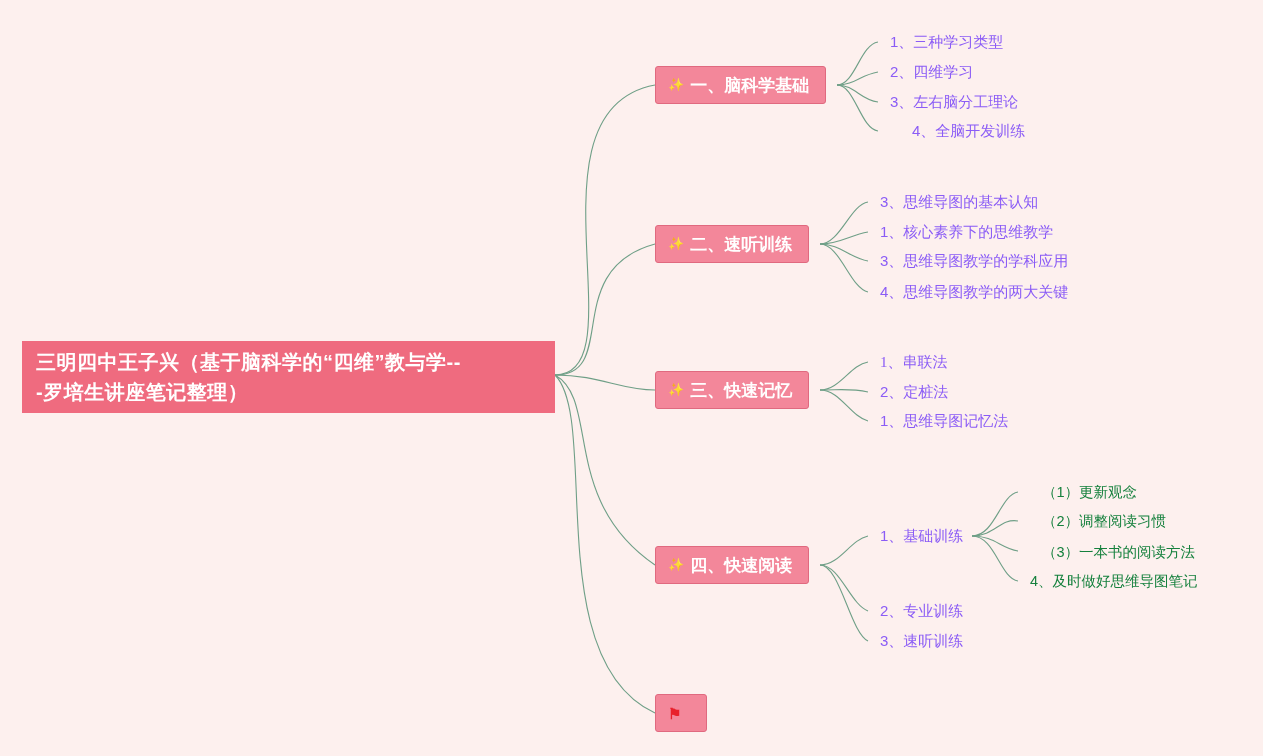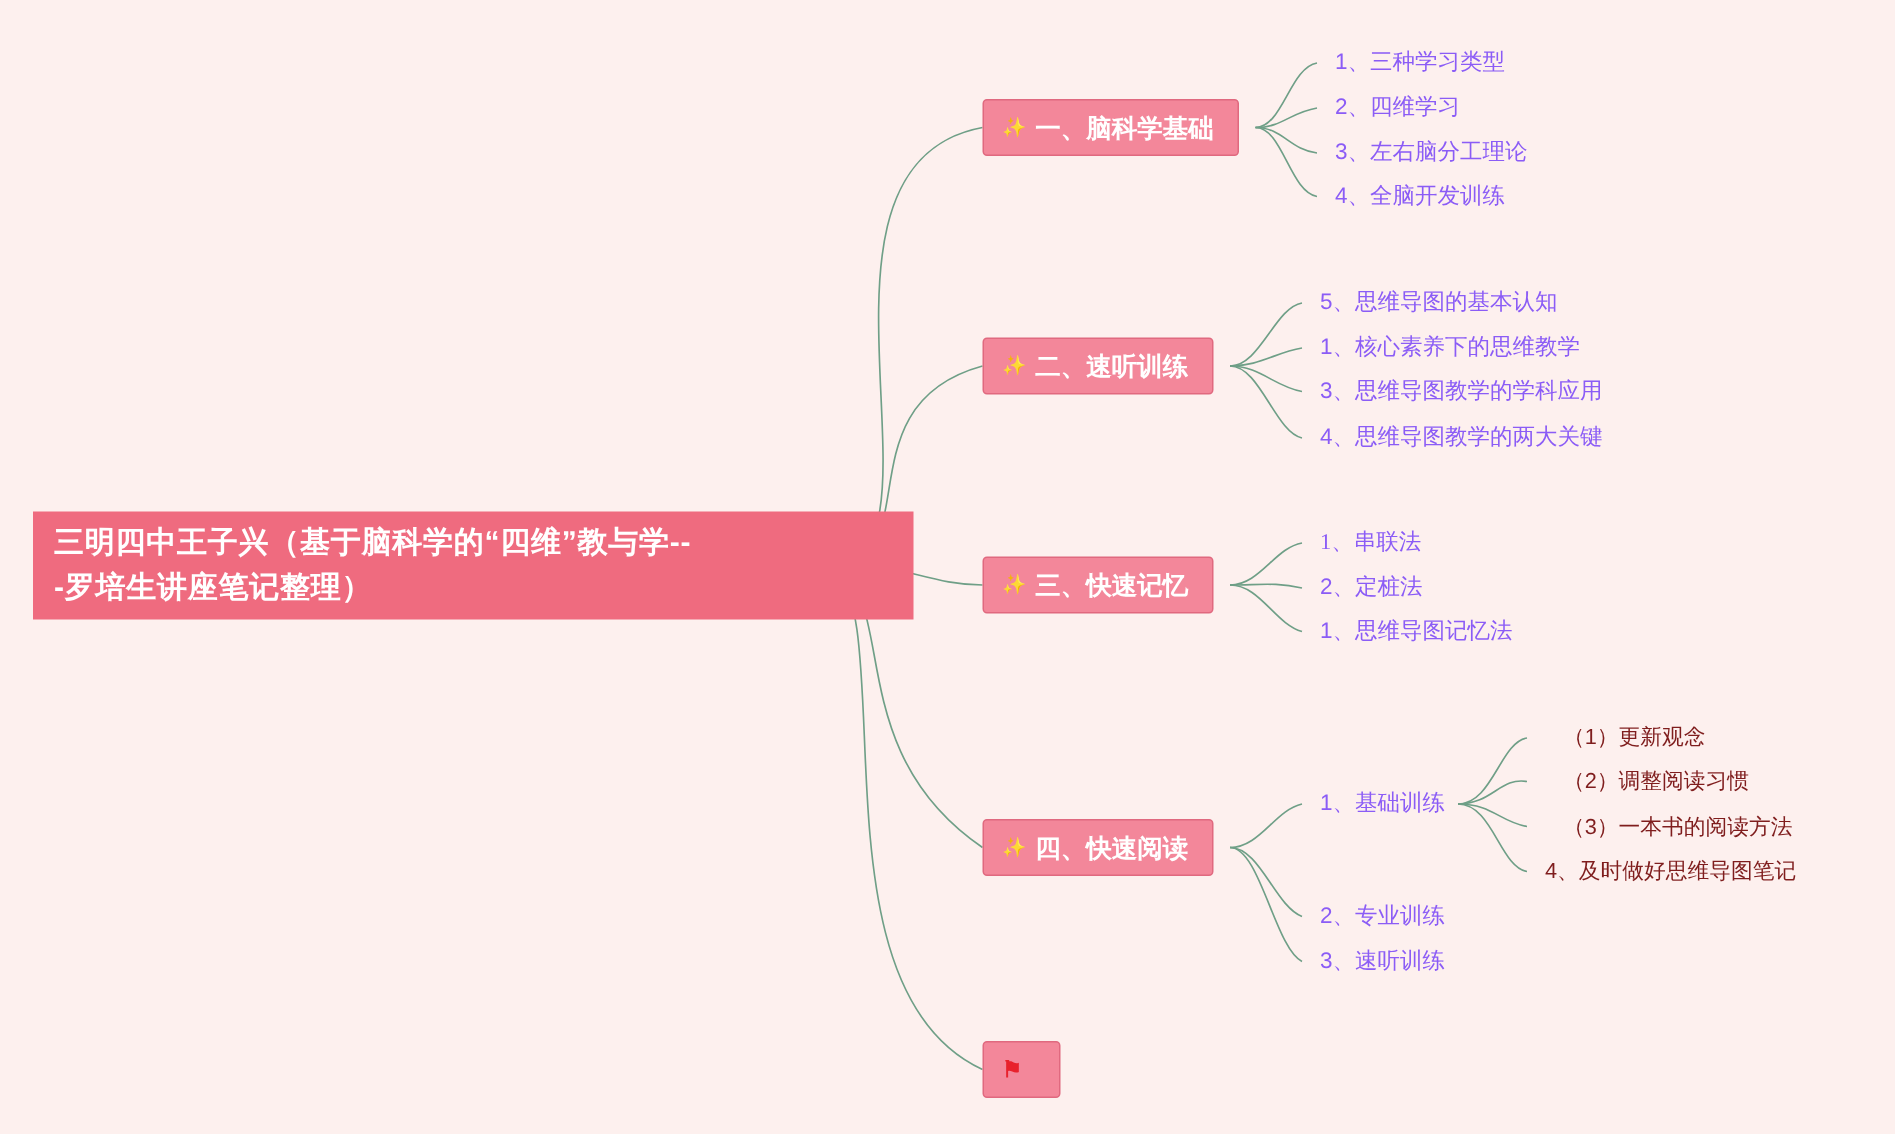--- a/index.html
+++ b/index.html
@@ -30,21 +30,21 @@
   .node {
     position: absolute;
     box-sizing: border-box;
     display: flex;
     align-items: center;
   }
   
   .root-node {
     left: 22px;
     top: 341px;
-    width: 587px;
+    width: 533px;
     min-height: 68px;
     background: #ef6b7f;
     color: #ffffff;
     font-size: 20px;
     font-weight: bold;
     line-height: 30px;
     padding: 6px 14px;
     letter-spacing: 0.5px;
   }
   .root-node span {
@@ -88,21 +88,21 @@
   }
   
   .leaf {
     color: #8b5cf6;
     font-size: 15px;
     white-space: nowrap;
     height: 22px;
     line-height: 22px;
   }
   .leaf3 {
-    color: #7f1d1d;
+    color: #15803d;
     font-size: 14.5px;
     white-space: nowrap;
     height: 22px;
     line-height: 22px;
   }
 </style>
 </head>
 <body>
 
 <div id="canvas">
@@ -154,30 +154,30 @@
   </div>
   <div class="node leaf" style="left:890px; top:31px;">
     <span>1、三种学习类型</span>
   </div>
   <div class="node leaf" style="left:890px; top:61px;">
     <span>2、四维学习</span>
   </div>
   <div class="node leaf" style="left:890px; top:91px;">
     <span>3、左右脑分工理论</span>
   </div>
-  <div class="node leaf" style="left:890px; top:120px;">
+  <div class="node leaf" style="left:912px; top:120px;">
     <span>4、全脑开发训练</span>
   </div>
 
   <div class="node branch-node" style="left:655px; top:225px;">
     <span class="bicon">✨</span>
     <span>二、速听训练</span>
   </div>
   <div class="node leaf" style="left:880px; top:191px;">
-    <span>5、思维导图的基本认知</span>
+    <span>3、思维导图的基本认知</span>
   </div>
   <div class="node leaf" style="left:880px; top:221px;">
     <span>1、核心素养下的思维教学</span>
   </div>
   <div class="node leaf" style="left:880px; top:250px;">
     <span>3、思维导图教学的学科应用</span>
   </div>
   <div class="node leaf" style="left:880px; top:281px;">
     <span>4、思维导图教学的两大关键</span>
   </div>

